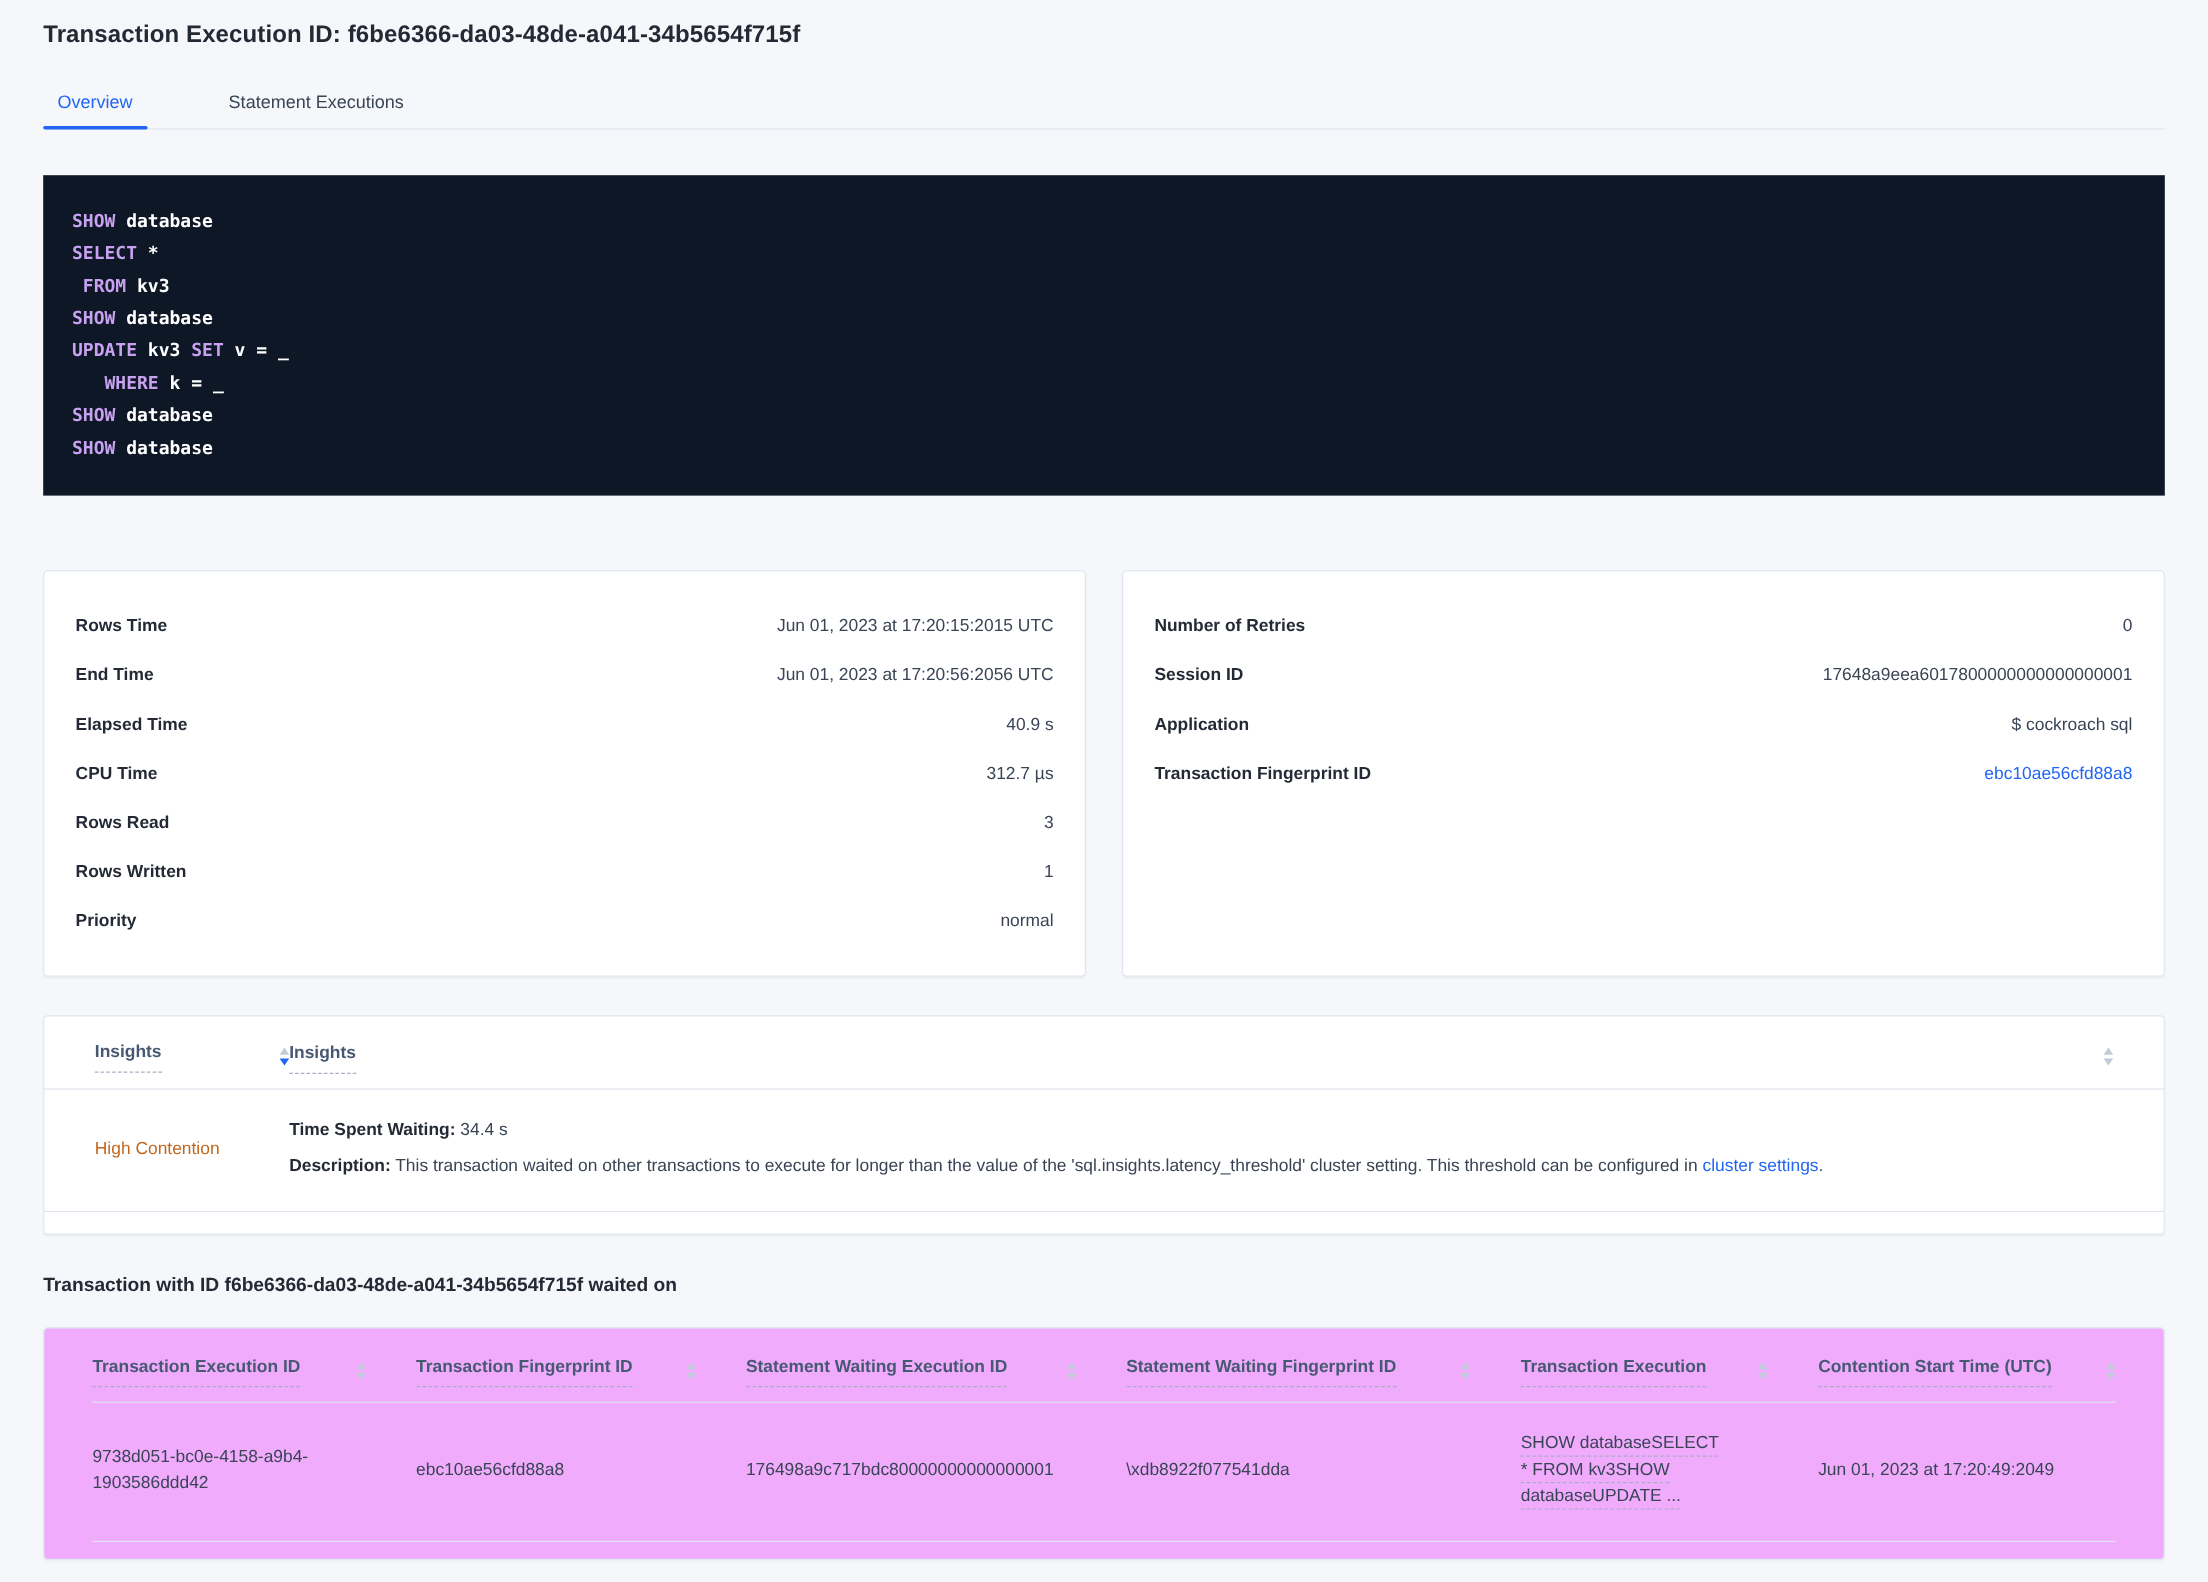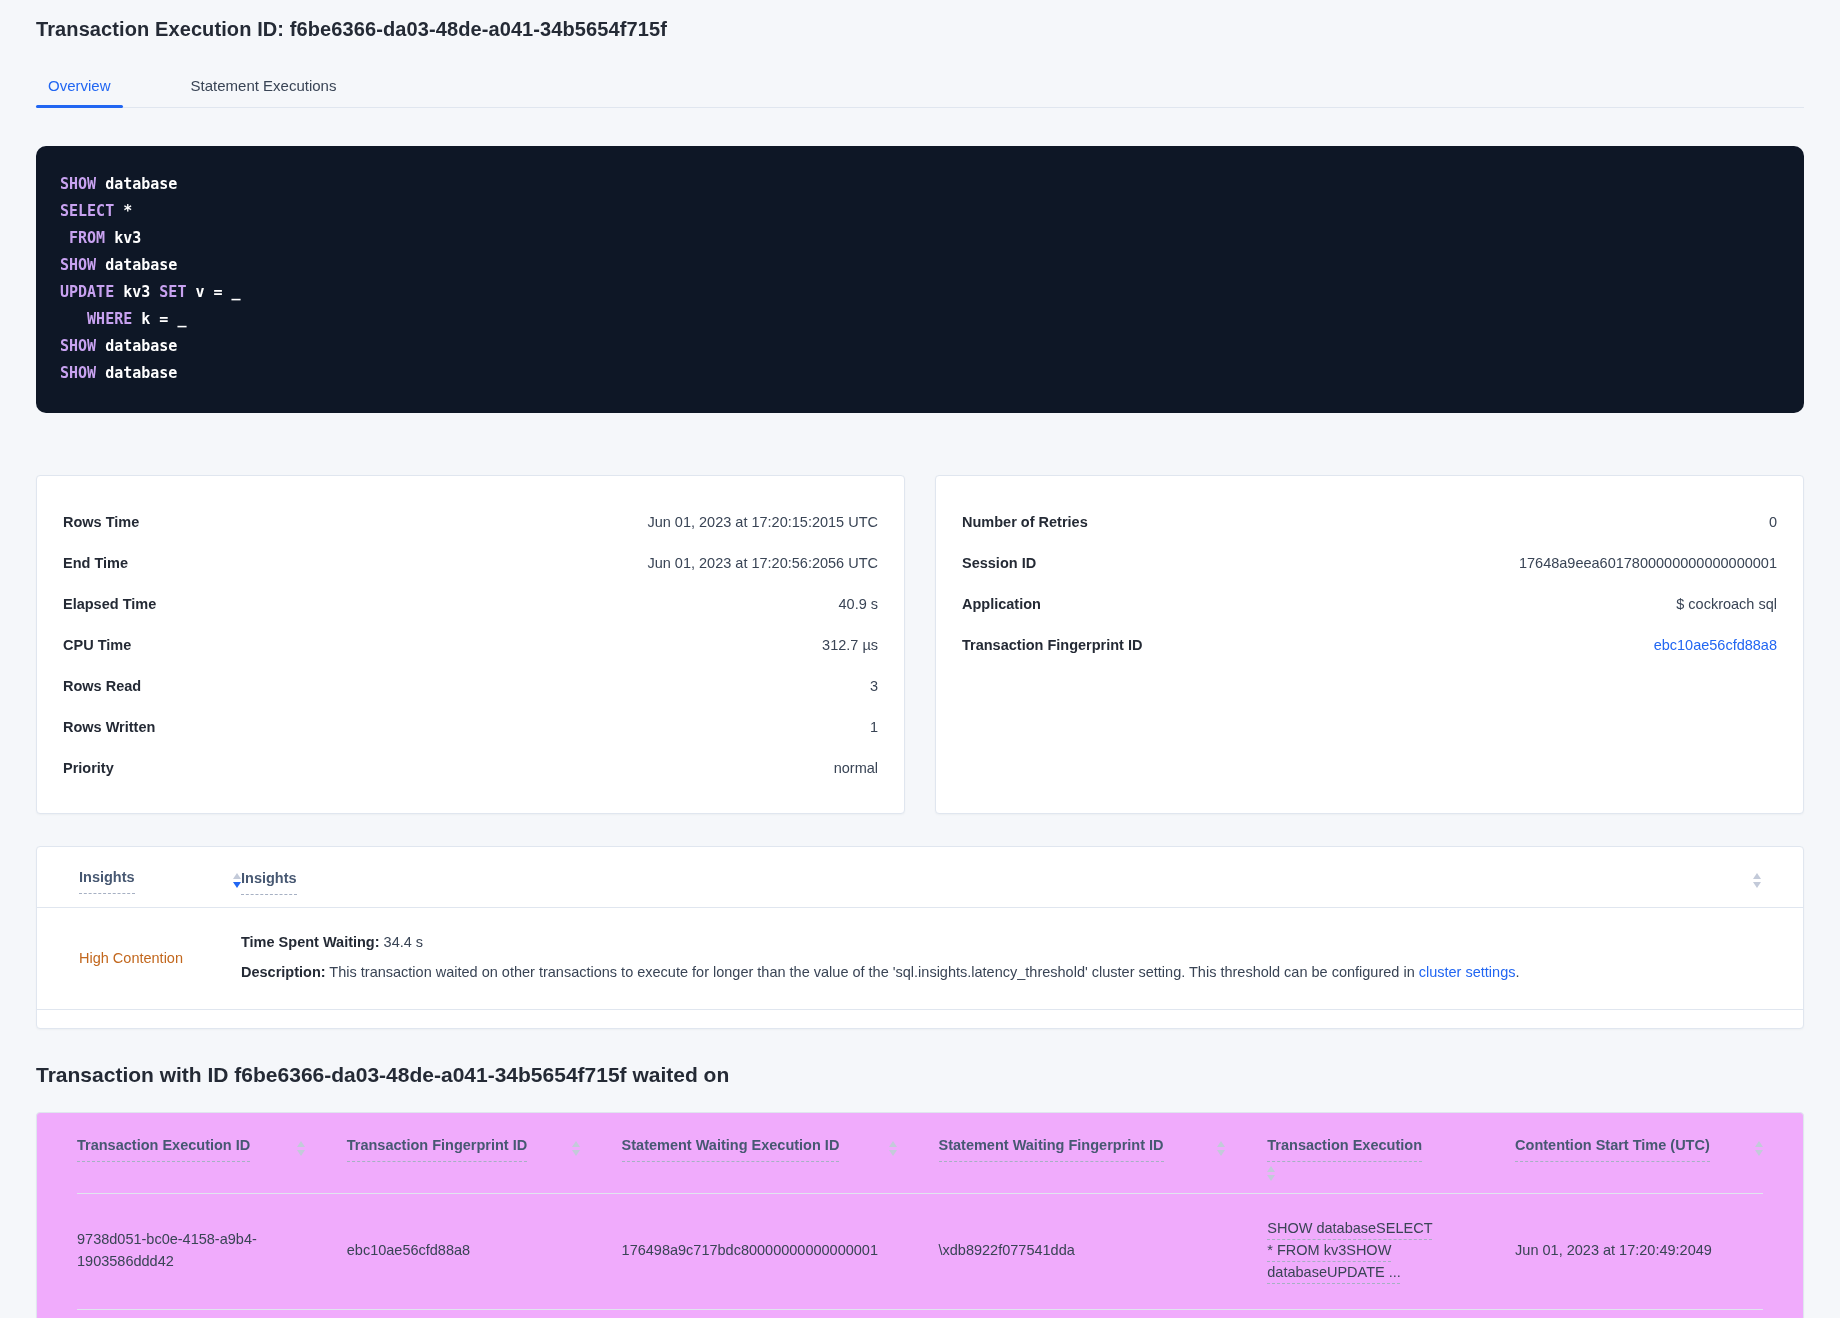--- a/index.html
+++ b/index.html
@@ -10,21 +10,21 @@
   
   .page-title { font-size:20px; font-weight:bold; color:#242a35; letter-spacing:.1px; }
 
   .tabs { display:flex; gap:56px; margin-top:26px; border-bottom:1px solid #e0e6ef; }
   .tab { font-size:15px; padding:10px 12px 13px 12px; cursor:pointer; color:#394455; }
   .tab.active { color:#2166f2; position:relative; }
   .tab.active::after { content:""; position:absolute; left:0; right:0; bottom:-1px;
                        height:3px; background:#2166f2; border-radius:2px; }
 
   
-  .sql-box { margin-top:38px; background:#0e1726; border-radius:10px;
+  .sql-box { margin-top:38px; background:#0e1726; border-radius:0;
              padding:25px 24px 26px 24px; }
   .sql-line { font-family:"DejaVu Sans Mono", monospace; font-size:15px;
               line-height:27px; white-space:pre; }
   .kw { color:#c8a2f0; font-weight:bold; }
   .pl { color:#ffffff; font-weight:bold; }
 
   
   .cards-row { display:flex; gap:30px; margin-top:62px; }
   .card { background:#fff; border:1px solid #e0e6ef; border-radius:4px;
           box-shadow:0 1px 2px rgba(30,40,60,.04); flex:1 1 0; padding:25px 26px; }
@@ -50,34 +50,34 @@
   .ins-col-2 { flex:1; }
   .ins-head-border { border-bottom:1px solid #e0e6ef; margin-top:12px; }
   .ins-row { display:flex; align-items:center; padding:24px 42px 26px 42px;
              border-bottom:1px solid #e0e6ef; }
   .ins-insight { width:162px; font-size:14.5px; color:#c2671d; }
   .ins-details { flex:1; font-size:14.5px; line-height:1.45; }
   .ins-details .line2 { margin-top:9px; }
   .b { font-weight:bold; color:#242a35; }
 
   
-  .waited-heading { margin-top:34px; font-size:21px; font-weight:bold; color:#242a35; }
+  .waited-heading { margin-top:34px; font-size:16px; font-weight:bold; color:#242a35; }
   .waited-card { margin-top:25px; background:#f0abfc; border:1px solid #e0e6ef;
                  border-radius:4px; box-shadow:0 1px 2px rgba(30,40,60,.04);
                  padding:0 40px 14px 40px; }
   .wt-header { display:flex; padding-top:24px; }
   .wt-th { display:flex; justify-content:space-between; align-items:flex-start;
            padding-right:42px; }
   .wt-th:last-child { padding-right:0; }
   .wt-head-border { border-bottom:1px solid #e0e6ef; margin-top:12px; }
   .wt-row { display:flex; align-items:center; padding:24px 0 26px 0;
             border-bottom:1px solid #e0e6ef; }
   .wt-td { font-size:14.5px; color:#394455; padding-right:42px; line-height:1.5; }
   .c1 { width:16.0%; } .c2 { width:16.3%; } .c3 { width:18.8%; }
-  .c4 { width:19.5%; } .c5 { width:14.7%;flex-direction:column; } .c6 { width:14.7%; padding-right:0;justify-content:space-between; }
+  .c4 { width:19.5%; } .c5 { width:14.7%; } .c6 { width:14.7%; padding-right:0;justify-content:space-between; }
   .txn-exec-link { color:#394455; cursor:pointer; max-width:172px; display:inline-block;
             text-decoration:underline dashed #a6b0c3; text-underline-offset:6px;
             text-decoration-thickness:1px; }
 </style>
 </head>
 <body>
 
 <div class="page">
 
   <h1 class="page-title">Transaction Execution ID: f6be6366-da03-48de-a041-34b5654f715f</h1>

